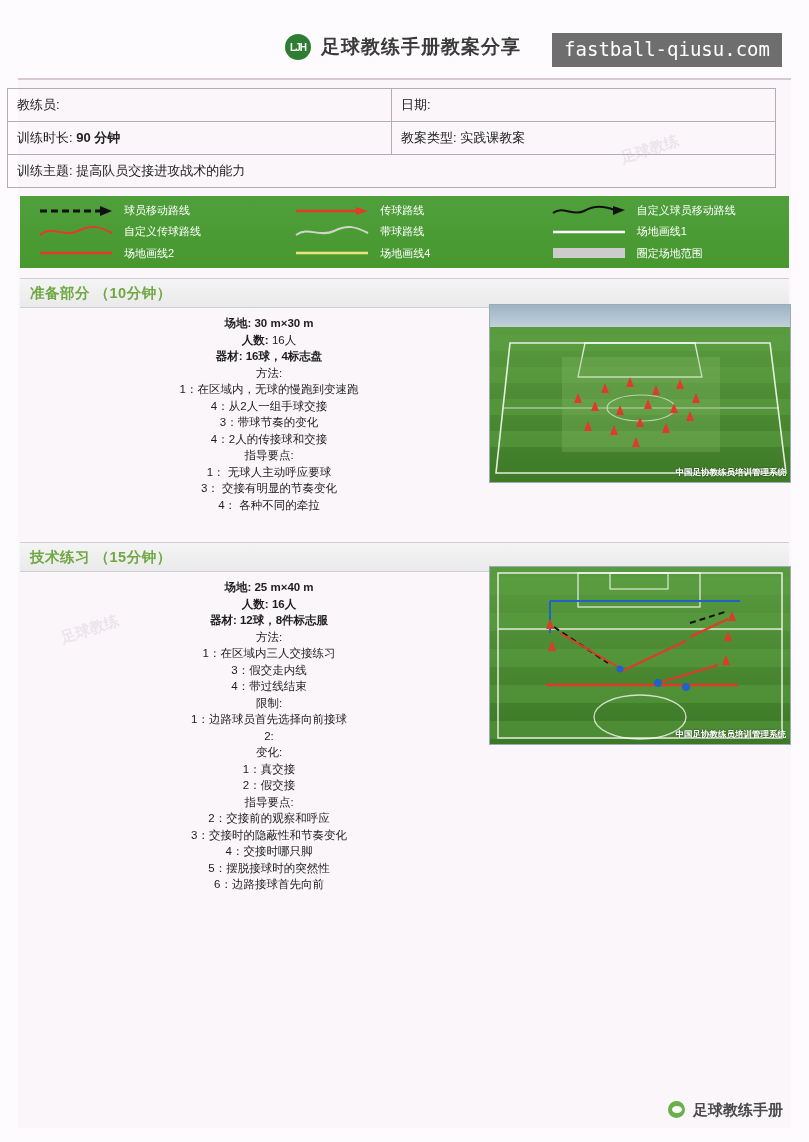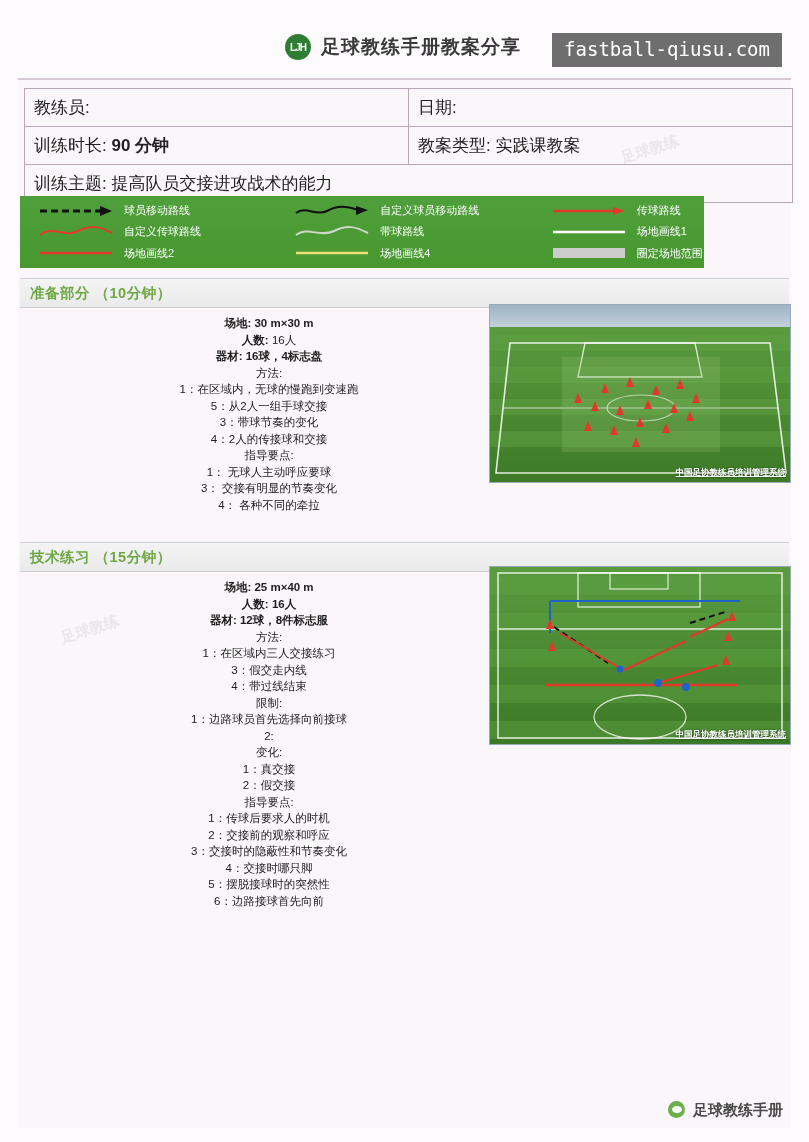--- a/index.html
+++ b/index.html
@@ -75,40 +75,40 @@
   .header-rule {
     position: absolute;
     left: 18px; top: 78px;
     width: 773px; height: 2px;
     background: #d8c7d5;
   }
 
   
   .info-table {
     position: absolute;
-    left: 24px; top: 88px;
+    left: 7px; top: 88px;
     width: 769px;
     border-collapse: collapse;
-    font-size: 17px;
+    font-size: 13px;
   }
   .info-table td {
     border: 1px solid #b9a9b8;
     padding: 7px 9px;
     height: 16px;
     vertical-align: middle;
     color: #222;
   }
   .info-table td.half { width: 50%; }
   .lbl-bold { font-weight: bold; }
 
   
   .legend {
     position: absolute;
     left: 20px; top: 196px;
-    width: 684px; height: 72px;
+    width: 769px; height: 72px;
     background: #4e9f3d;
     background: linear-gradient(180deg,#4f9f3c 0%,#48982f 100%);
   }
   .legend-grid {
     position: absolute;
     left: 0; top: 0;
     width: 769px; height: 72px;
     display: grid;
     grid-template-columns: 1fr 1fr 1fr;
     grid-template-rows: 1fr 1fr 1fr;
@@ -168,21 +168,20 @@
     background: #3f7d2c;
   }
   .pitch-wm {
     position: absolute;
     right: 4px; bottom: 3px;
     font-size: 8.5px;
     color: #ffffff;
     font-weight: bold;
     text-shadow: 0 0 2px rgba(0,0,0,.6);
     white-space: nowrap;
-    text-decoration: underline;
   }
 
   
   .footer {
     position: absolute;
     right: 26px; bottom: 22px;
     display: flex;
     gap: 8px;
   }
   .wechat-icon {
@@ -274,35 +273,35 @@
             <line x1="2" y1="7" x2="62" y2="7" stroke="#111" stroke-width="3" stroke-dasharray="7,4"></line>
             <polygon points="62,2 74,7 62,12" fill="#111"></polygon>
           </svg>
         </span>
         <span>球员移动路线</span>
       </div>
 
       <div class="legend-item">
         <span class="legend-sample">
           <svg width="78" height="14" viewBox="0 0 78 14">
+            <line x1="2" y1="7" x2="64" y2="7" stroke="#e23b2e" stroke-width="2.5"></line>
+            <polygon points="62,3 74,7 62,11" fill="#e23b2e"></polygon>
+          </svg>
+        </span>
+        <span>传球路线</span>
+      </div>
+
+      <div class="legend-item">
+        <span class="legend-sample">
+          <svg width="78" height="14" viewBox="0 0 78 14">
             <path d="M2 9 C 12 1, 22 13, 33 7 S 52 2, 64 6" stroke="#111" stroke-width="2" fill="none"></path>
             <polygon points="62,2 74,6 62,11" fill="#111"></polygon>
           </svg>
         </span>
         <span>自定义球员移动路线</span>
-      </div>
-
-      <div class="legend-item">
-        <span class="legend-sample">
-          <svg width="78" height="14" viewBox="0 0 78 14">
-            <line x1="2" y1="7" x2="64" y2="7" stroke="#e23b2e" stroke-width="2.5"></line>
-            <polygon points="62,3 74,7 62,11" fill="#e23b2e"></polygon>
-          </svg>
-        </span>
-        <span>传球路线</span>
       </div>
 
       <div class="legend-item">
         <span class="legend-sample">
           <svg width="78" height="14" viewBox="0 0 78 14">
             <path d="M2 10 C 14 0, 26 13, 40 6 S 62 2, 74 8" stroke="#e23b2e" stroke-width="2" fill="none"></path>
           </svg>
         </span>
         <span>自定义传球路线</span>
       </div>
@@ -366,21 +365,21 @@
         <span class="kv-key">人数:</span>
         <span>16人</span>
       </div>
       <div class="row">
         <span class="kv-key">器材:</span>
         <span class="kv-val">16球，4标志盘</span>
       </div>
 
       <div class="row sub-title">方法:</div>
       <div class="row">1：在区域内，无球的慢跑到变速跑</div>
-      <div class="row">5：从2人一组手球交接</div>
+      <div class="row">4：从2人一组手球交接</div>
       <div class="row">3：带球节奏的变化</div>
       <div class="row">4：2人的传接球和交接</div>
 
       <div class="row sub-title">指导要点:</div>
       <div class="row">1：  无球人主动呼应要球</div>
       <div class="row">3：  交接有明显的节奏变化</div>
       <div class="row">4：  各种不同的牵拉</div>
     </div>
   </div>
 
@@ -456,21 +455,20 @@
 
       <div class="row sub-title">限制:</div>
       <div class="row">1：边路球员首先选择向前接球</div>
       <div class="row">2:</div>
 
       <div class="row sub-title">变化:</div>
       <div class="row">1：真交接</div>
       <div class="row">2：假交接</div>
 
       <div class="row sub-title">指导要点:</div>
-      <div class="row">1：传球后要求人的时机</div>
       <div class="row">2：交接前的观察和呼应</div>
       <div class="row">3：交接时的隐蔽性和节奏变化</div>
       <div class="row">4：交接时哪只脚</div>
       <div class="row">5：摆脱接球时的突然性</div>
       <div class="row">6：边路接球首先向前</div>
     </div>
   </div>
 
   <div class="pitch" style="left:489px; top:566px; width:300px; height:177px;">
     <svg width="300" height="177" viewBox="0 0 300 177">

